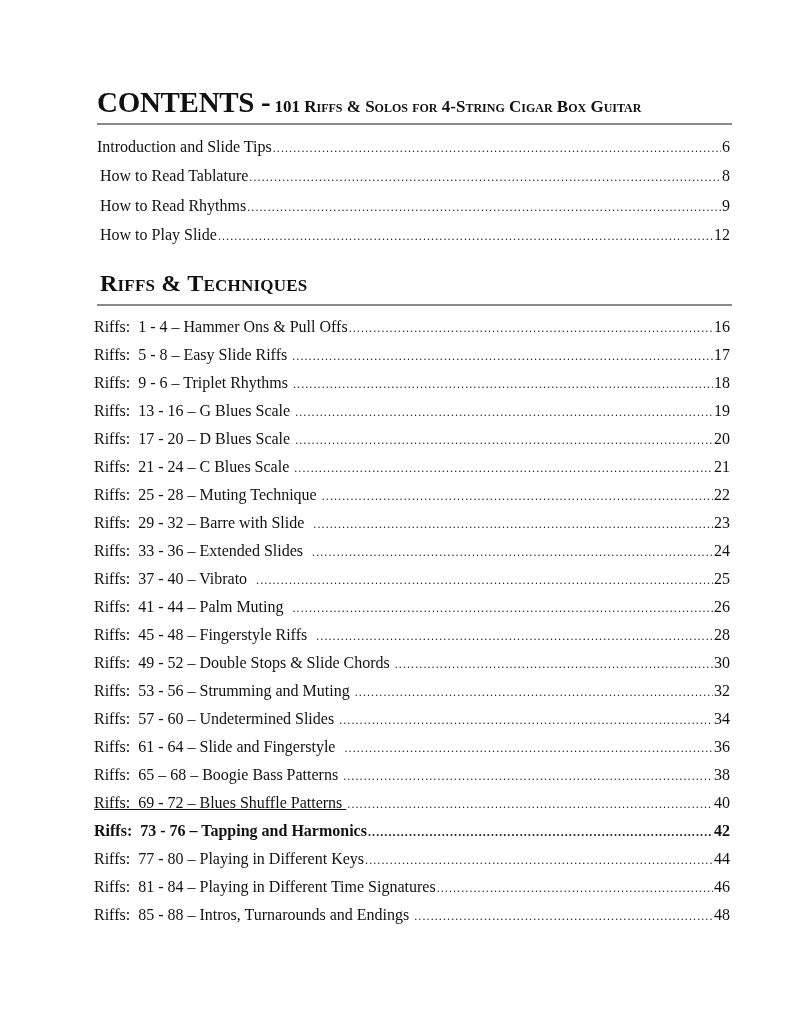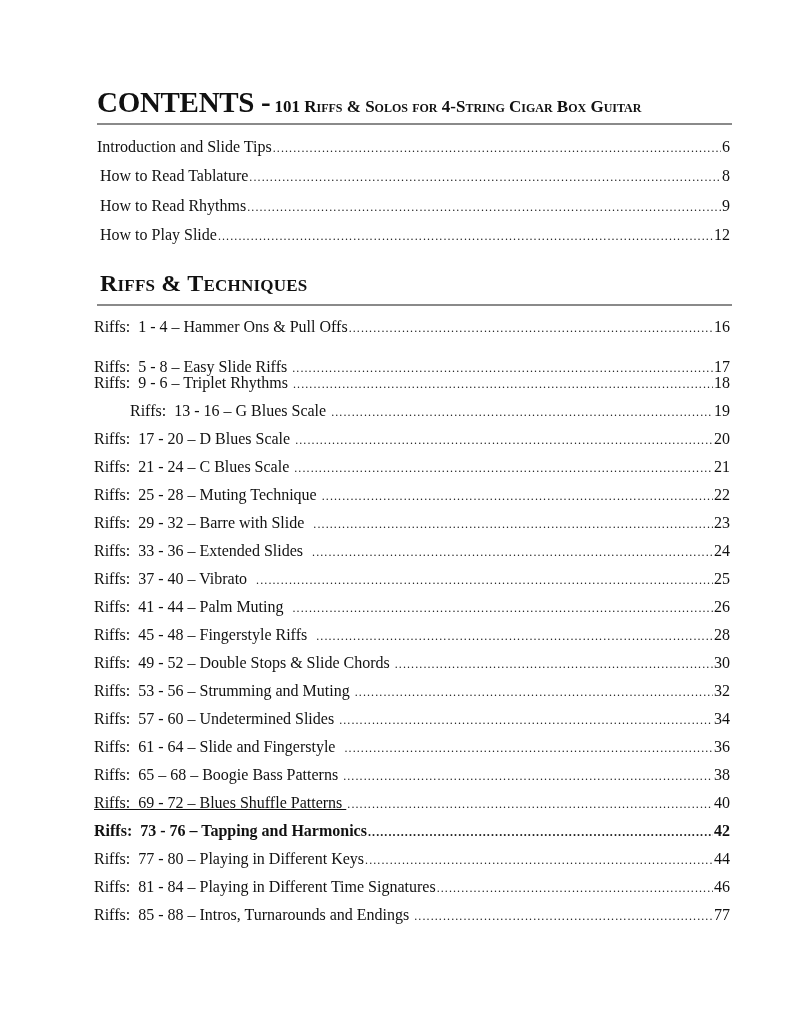--- a/index.html
+++ b/index.html
@@ -57,31 +57,31 @@
   <div class="section-title">Riffs &amp; Techniques</div>
   <div class="rule" style="left:97px; top:304px; width:635px;"></div>
 
   <div id="riff-list">
       <div class="entry" style="left: 94px; width: 636px; top: 317px;">
         <span class="label" style="white-space: pre;">Riffs:  1 - 4 – Hammer Ons &amp; Pull Offs</span>
         <span class="dots"></span>
         <span class="page-no">16</span>
       </div>
       <div class="entry" style="left: 94px; width: 636px; top: 345px;">
-        <span class="label" style="white-space: pre; margin-top: 12px;">Riffs:  5 - 8 – Easy Slide Riffs </span>
+        <span class="label" style="white-space: pre;">Riffs:  5 - 8 – Easy Slide Riffs </span>
         <span class="dots"></span>
         <span class="page-no">17</span>
       </div>
       <div class="entry" style="left: 94px; width: 636px; top: 373px;">
         <span class="label" style="white-space: pre;">Riffs:  9 - 6 – Triplet Rhythms </span>
         <span class="dots"></span>
         <span class="page-no">18</span>
       </div>
       <div class="entry" style="left: 94px; width: 636px; top: 401px;">
-        <span class="label" style="white-space: pre; margin-left: 36px;">Riffs:  13 - 16 – G Blues Scale </span>
+        <span class="label" style="white-space: pre;">Riffs:  13 - 16 – G Blues Scale </span>
         <span class="dots"></span>
         <span class="page-no">19</span>
       </div>
       <div class="entry" style="left: 94px; width: 636px; top: 429px;">
         <span class="label" style="white-space: pre;">Riffs:  17 - 20 – D Blues Scale </span>
         <span class="dots"></span>
         <span class="page-no">20</span>
       </div>
       <div class="entry" style="left: 94px; width: 636px; top: 457px;">
         <span class="label" style="white-space: pre;">Riffs:  21 - 24 – C Blues Scale </span>
@@ -159,16 +159,16 @@
         <span class="page-no">44</span>
       </div>
       <div class="entry" style="left: 94px; width: 636px; top: 877px;">
         <span class="label" style="white-space: pre;">Riffs:  81 - 84 – Playing in Different Time Signatures</span>
         <span class="dots"></span>
         <span class="page-no">46</span>
       </div>
       <div class="entry" style="left: 94px; width: 636px; top: 905px;">
         <span class="label" style="white-space: pre;">Riffs:  85 - 88 – Intros, Turnarounds and Endings </span>
         <span class="dots"></span>
-        <span class="page-no">77</span>
+        <span class="page-no">48</span>
       </div>
     </div>
 </div>
 
 </body></html>

